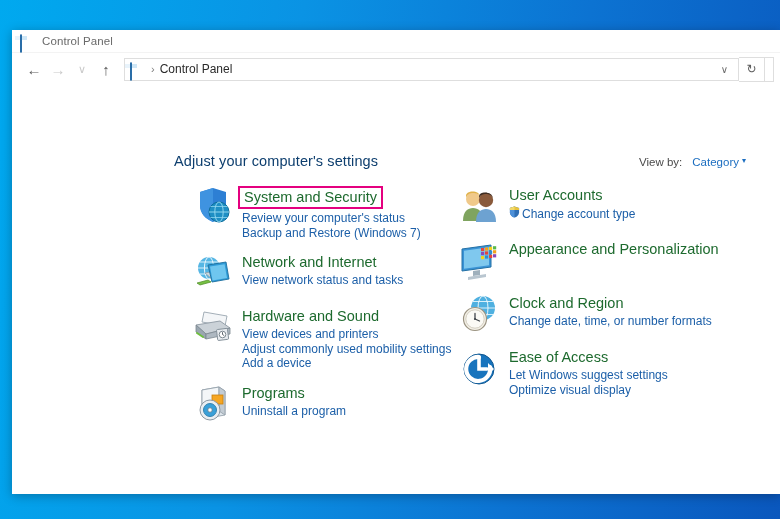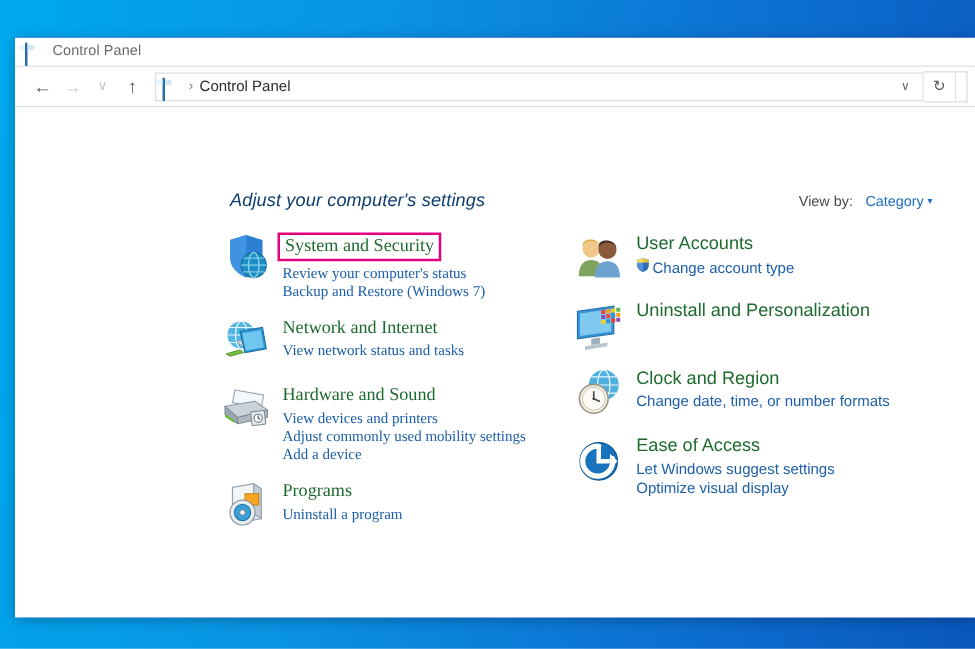--- a/index.html
+++ b/index.html
@@ -15,21 +15,21 @@
     position: relative;
   }
 
   
   .window {
     position: absolute;
     left: 12px;
     top: 30px;
     width: 768px;
     height: 464px;
-    background: #1d4ed8;
+    background: #4c1d95;
     box-shadow: 0 2px 10px rgba(0,0,0,0.28);
     overflow: hidden;
   }
 
   
   .titlebar {
     height: 22px;
     background: #ffffff;
     display: flex;
     align-items: center;
@@ -152,27 +152,26 @@
 
   
   .content {
     position: relative;
     height: 410px;
     background: #fff;
     padding: 0;
   }
   .heading {
     position: absolute;
-    left: 172px;
+    left: 162px;
     top: 68px;
     font-size: 14.5px;
     color: #0d3e6e;
     font-weight: normal;
     letter-spacing: 0.1px;
-    font-style: italic;
   }
   .viewby {
     position: absolute;
     right: 34px;
     top: 71px;
     font-size: 11.5px;
     color: #4a4a4a;
     display: flex;
     align-items: flex-start;
     gap: 10px;
@@ -189,21 +188,21 @@
 
   .columns {
     position: absolute;
     left: 0; top: 100px;
     width: 100%;
   }
   .col {
     position: absolute;
     top: 0;
   }
-  .col-left { left: 164px; width: 270px; font-family: Liberation Serif, serif; }
+  .col-left { left: 180px; width: 270px; }
   .col-right { left: 447px; width: 280px; }
 
   .category {
     display: flex;
     align-items: flex-start;
     margin-bottom: 12px;
     position: relative;
   }
   .cat-icon {
     width: 42px;
@@ -407,21 +406,21 @@
       <rect x="26" y="12.4" width="3.2" height="3.2" fill="#e8443a"></rect>
       <rect x="30" y="11.8" width="3.2" height="3.2" fill="#2f8fd0"></rect>
       <rect x="34" y="11.2" width="3.2" height="3.2" fill="#f3a11c"></rect>
       <rect x="22" y="17" width="3.2" height="3.2" fill="#f3d21c"></rect>
       <rect x="26" y="16.4" width="3.2" height="3.2" fill="#2f8fd0"></rect>
       <rect x="30" y="15.8" width="3.2" height="3.2" fill="#e8443a"></rect>
       <rect x="34" y="15.2" width="3.2" height="3.2" fill="#8a49b8"></rect>
     </g>
   </svg>
             </div>
-            <div class="cat-body"><a class="cat-title">Uninstall and Personalization</a></div>
+            <div class="cat-body"><a class="cat-title">Appearance and Personalization</a></div>
           </div>
           <div class="category">
             <div class="cat-icon">
   <svg class="ic" viewBox="0 0 42 42">
     <circle cx="24" cy="15" r="12" fill="#4fb0e0"></circle>
     <ellipse cx="24" cy="15" rx="5" ry="12" fill="none" stroke="#e9f7fd" stroke-width="1"></ellipse>
     <path d="M12 15 H36 M14 8.5 H34 M14 21.5 H34" stroke="#e9f7fd" stroke-width="0.9" fill="none"></path>
     <circle cx="16" cy="26" r="11.5" fill="#f3f0e6" stroke="#9b9382" stroke-width="1.2"></circle>
     <circle cx="16" cy="26" r="9.2" fill="#fbfaf5" stroke="#c9c3b4" stroke-width="0.8"></circle>
     <path d="M16 26 L16 20.5 M16 26 L20.5 28" stroke="#43484d" stroke-width="1.3" stroke-linecap="round"></path>

